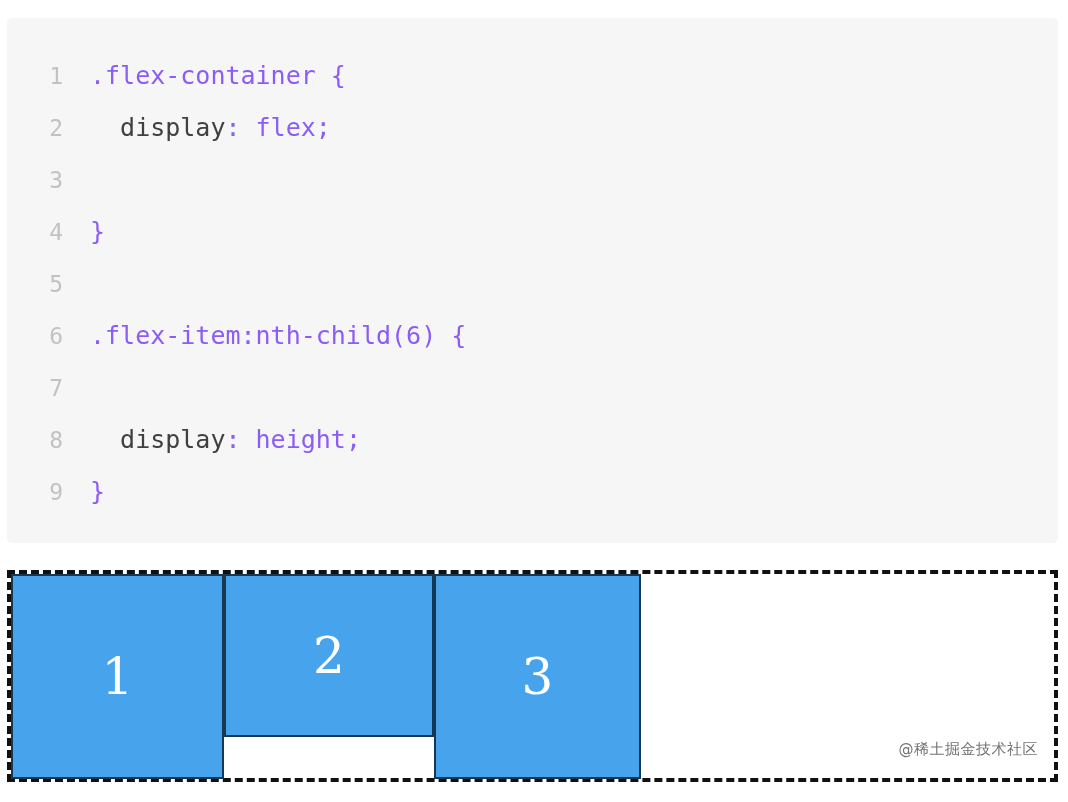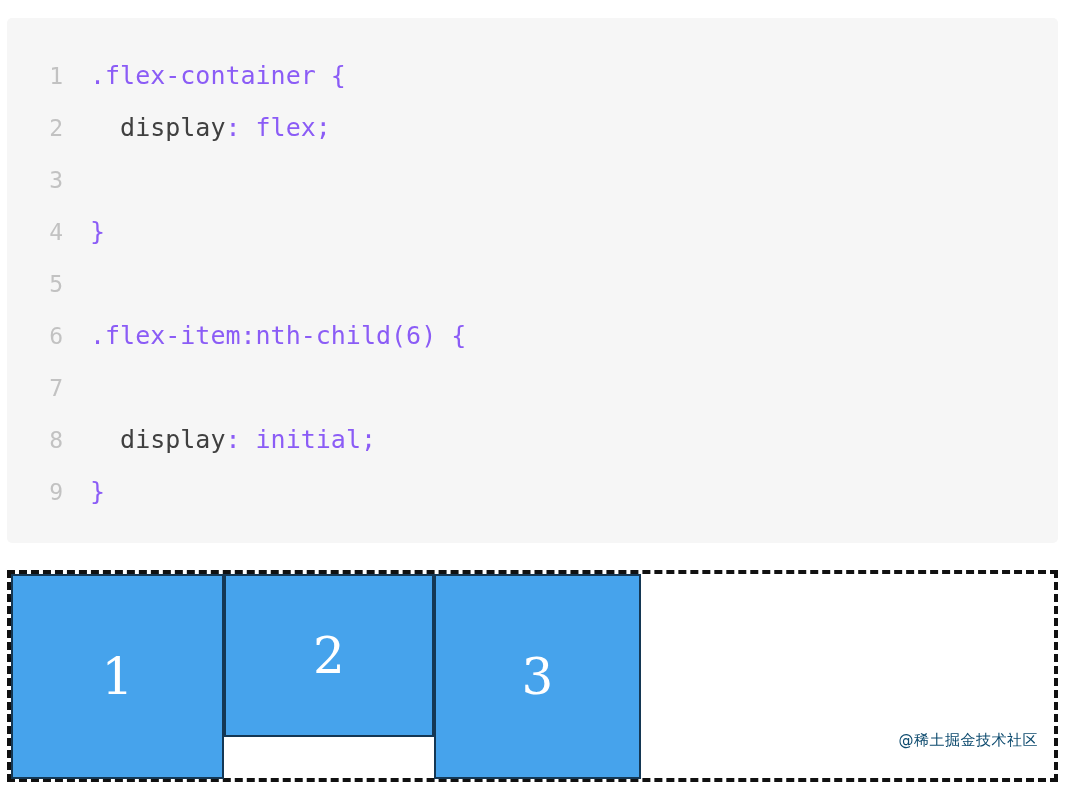--- a/index.html
+++ b/index.html
@@ -97,41 +97,41 @@
     align-items: center;
     justify-content: center;
   }
   .item-1 { width: 213px; height: 205px; }
   .item-2 { width: 210px; height: 163px; }
   .item-3 { width: 207px; height: 205px; }
 
   .watermark {
     position: absolute;
     right: 16px;
-    bottom: 28px;
-    color: #0c4a6e;
+    bottom: 19px;
+    color: #737373;
     font-size: 15px;
     font-family: "DejaVu Sans", "Liberation Sans", sans-serif;
     letter-spacing: 0.5px;
     user-select: none;
   }
 </style>
 </head>
 <body>
 
 <div class="code-block">
   <div class="code-lines">
       <div class="code-line"><span class="ln">1</span><span class="code-text"><span class="tok-plain">.flex-container {</span></span></div>
       <div class="code-line"><span class="ln">2</span><span class="code-text"><span class="tok-plain">  </span><span class="tok-prop">display</span><span class="tok-plain">: flex;</span></span></div>
       <div class="code-line"><span class="ln">3</span></div>
       <div class="code-line"><span class="ln">4</span><span class="code-text"><span class="tok-plain">}</span></span></div>
       <div class="code-line"><span class="ln">5</span><span class="code-text"><span class="tok-plain"></span></span></div>
       <div class="code-line"><span class="ln">6</span><span class="code-text"><span class="tok-plain">.flex-item:nth-child(6) {</span></span></div>
       <div class="code-line"><span class="ln">7</span><span class="code-text"><span class="tok-plain">  </span></span></div>
-      <div class="code-line"><span class="ln">8</span><span class="code-text"><span class="tok-plain">  </span><span class="tok-prop">display</span><span class="tok-plain">: initial;</span></span></div>
+      <div class="code-line"><span class="ln">8</span><span class="code-text"><span class="tok-plain">  </span><span class="tok-prop">display</span><span class="tok-plain">: height;</span></span></div>
       <div class="code-line"><span class="ln">9</span><span class="code-text"><span class="tok-plain">}</span></span></div>
     </div>
 </div>
 
 <div class="flex-demo">
   <div class="flex-row">
       <div class="flex-item item-1">
         <span>1</span>
       </div>
       <div class="flex-item item-2">

